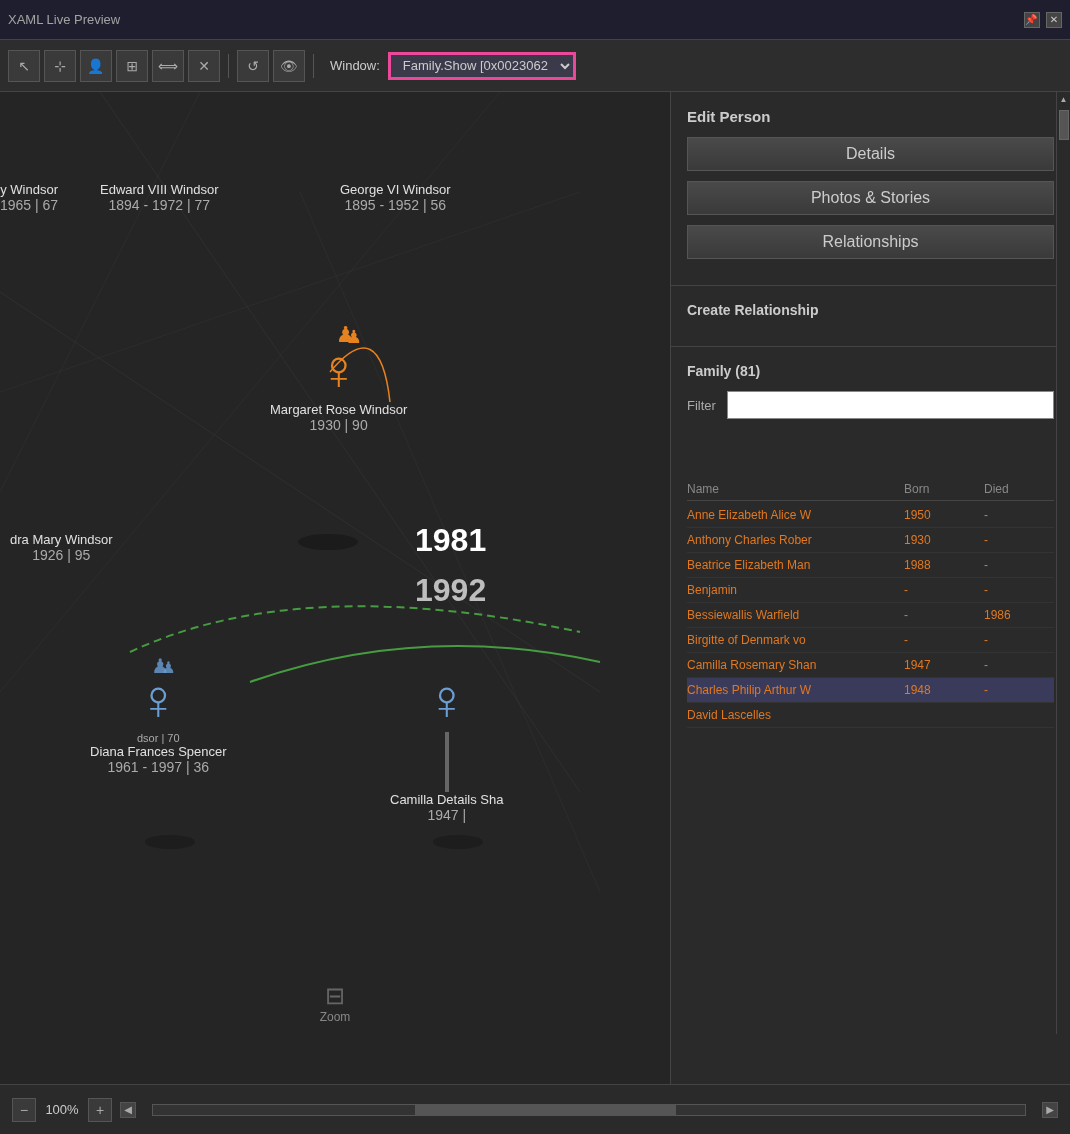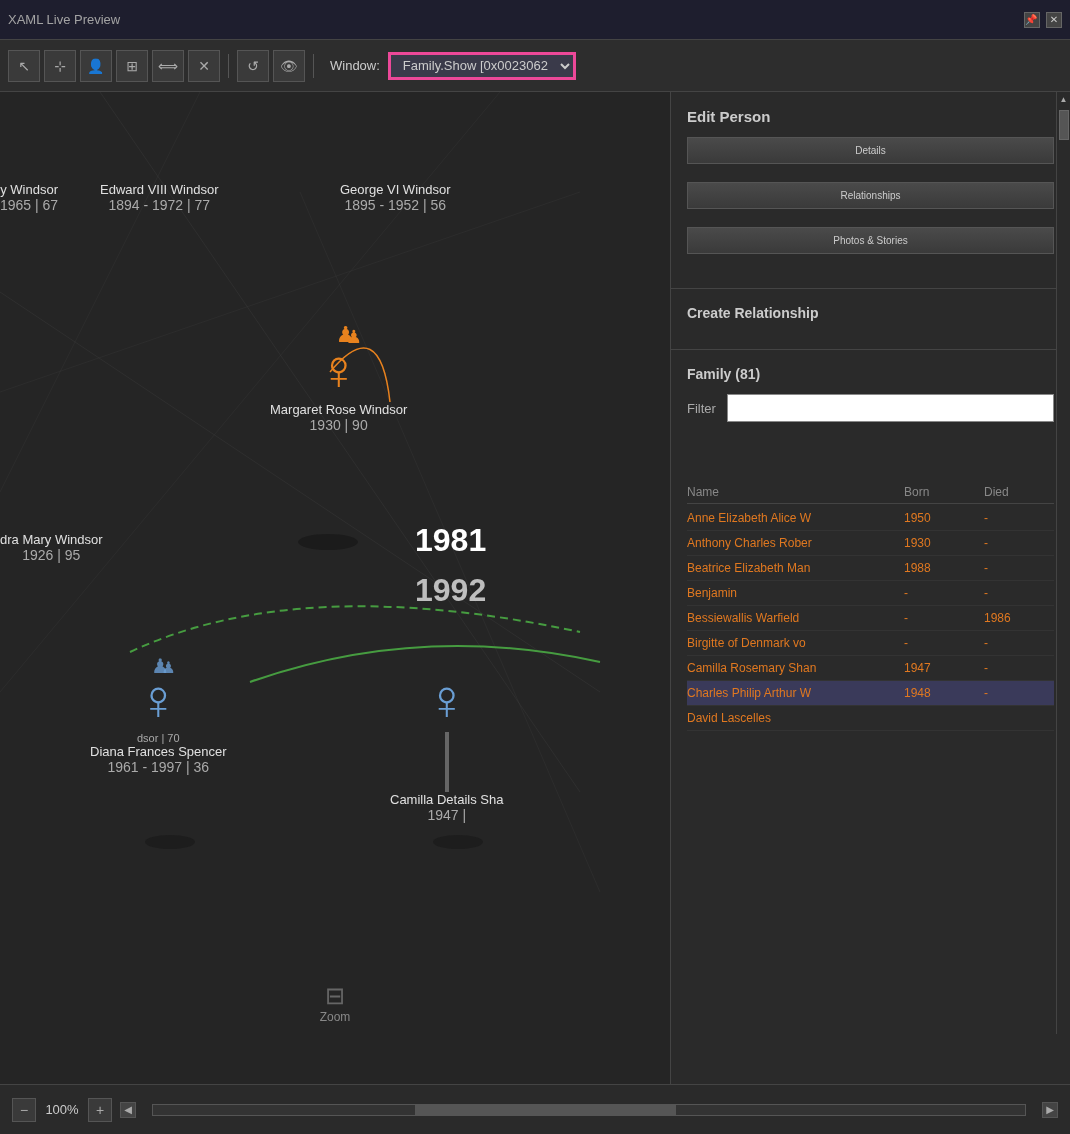--- a/index.html
+++ b/index.html
@@ -153,23 +153,23 @@
       font-size: 15px;
       font-weight: 600;
       margin-bottom: 12px;
     }
     .panel-btn {
       display: block;
       width: 100%;
       background: linear-gradient(to bottom, #4a4a4a, #3a3a3a);
       border: 1px solid #555;
       color: #ccc;
-      font-size: 10px;
+      font-size: 16px;
       padding: 7px 22px;
-      margin-bottom: 18px;
+      margin-bottom: 10px;
       cursor: pointer;
       text-align: center;
     }
 
     .create-relationship-section {
       padding: 16px;
       border-bottom: 1px solid #444;
     }
     .section-title {
       color: #ccc;
@@ -460,21 +460,21 @@
       
       <div style="position:relative; display:inline-block; margin-bottom:4px;">
         <span class="person-figure-orange person-figure-small" style="position:absolute;top:-18px;left:18px;font-size:22px;">♟</span>
         <span class="person-figure-orange person-figure-small" style="position:absolute;top:-14px;left:28px;font-size:18px;">♟</span>
         <span class="person-figure-orange" style="font-size:56px; display:block;">♀</span>
       </div>
       <div class="name">Margaret Rose Windsor</div>
       <div class="dates">1930 | 90</div>
     </div>
 
-    <div class="person-node" style="left:0;top:440px;">
+    <div class="person-node" style="left:10px;top:440px;">
       <div class="name">dra Mary Windsor</div>
       <div class="dates">1926 | 95</div>
     </div>
 
     <div style="position:absolute;left:415px;top:430px;color:#fff;font-size:32px;font-weight:bold;">1981</div>
     <div style="position:absolute;left:415px;top:480px;color:#fff;font-size:32px;font-weight:bold;opacity:0.7;">1992</div>
 
     <div class="person-node" style="left:90px;top:580px;">
       <div style="position:relative;display:inline-block;margin-bottom:4px;">
         <span class="person-figure-blue person-figure-small" style="position:absolute;top:-16px;left:14px;font-size:20px;opacity:0.8;">♟</span>
@@ -499,22 +499,22 @@
       <div class="zoom-slider-icon">⊟</div>
       <div style="color:#888;font-size:12px;">Zoom</div>
     </div>
   </div>
 
   <div class="right-panel">
 
     <div class="edit-person-section">
       <div class="edit-person-title">Edit Person</div>
       <button class="panel-btn">Details</button>
+      <button class="panel-btn">Photos &amp; Stories</button>
       <button class="panel-btn">Relationships</button>
-      <button class="panel-btn">Photos &amp; Stories</button>
     </div>
 
     <div class="create-relationship-section">
       <div class="section-title">Create Relationship</div>
     </div>
 
     <div class="family-section">
       <div class="family-title">Family (81)</div>
       <div class="filter-row">
         <span class="filter-label">Filter</span>

